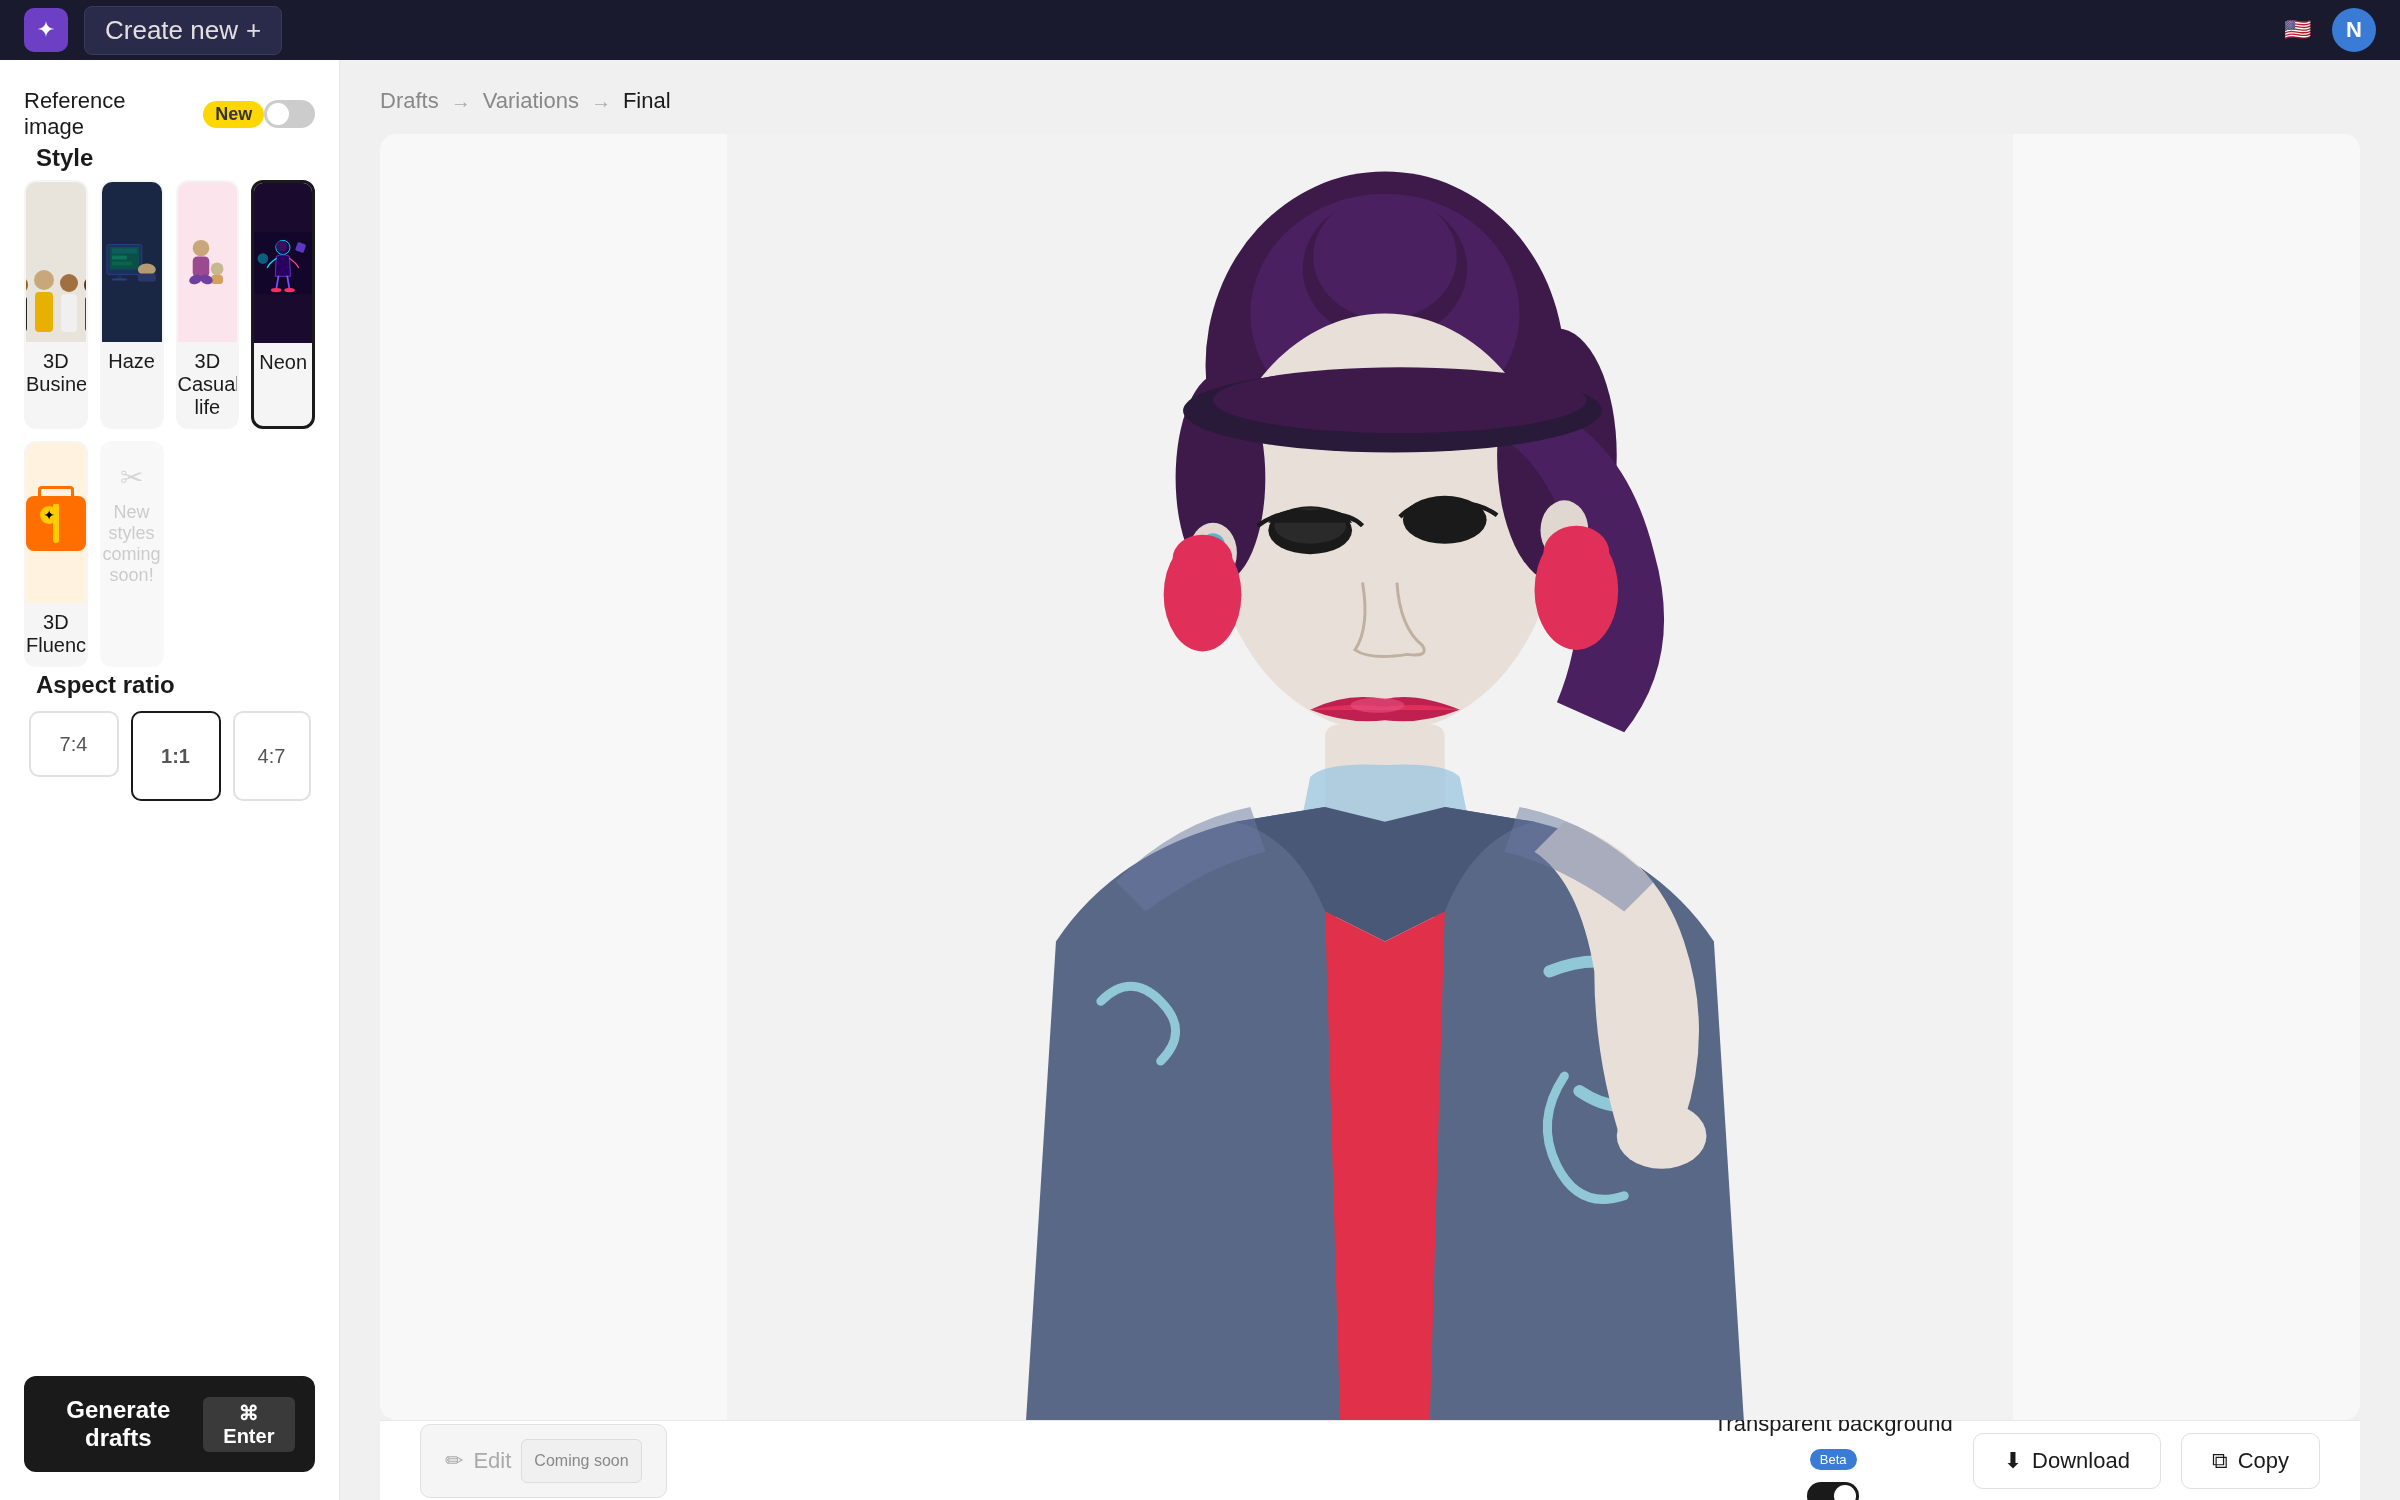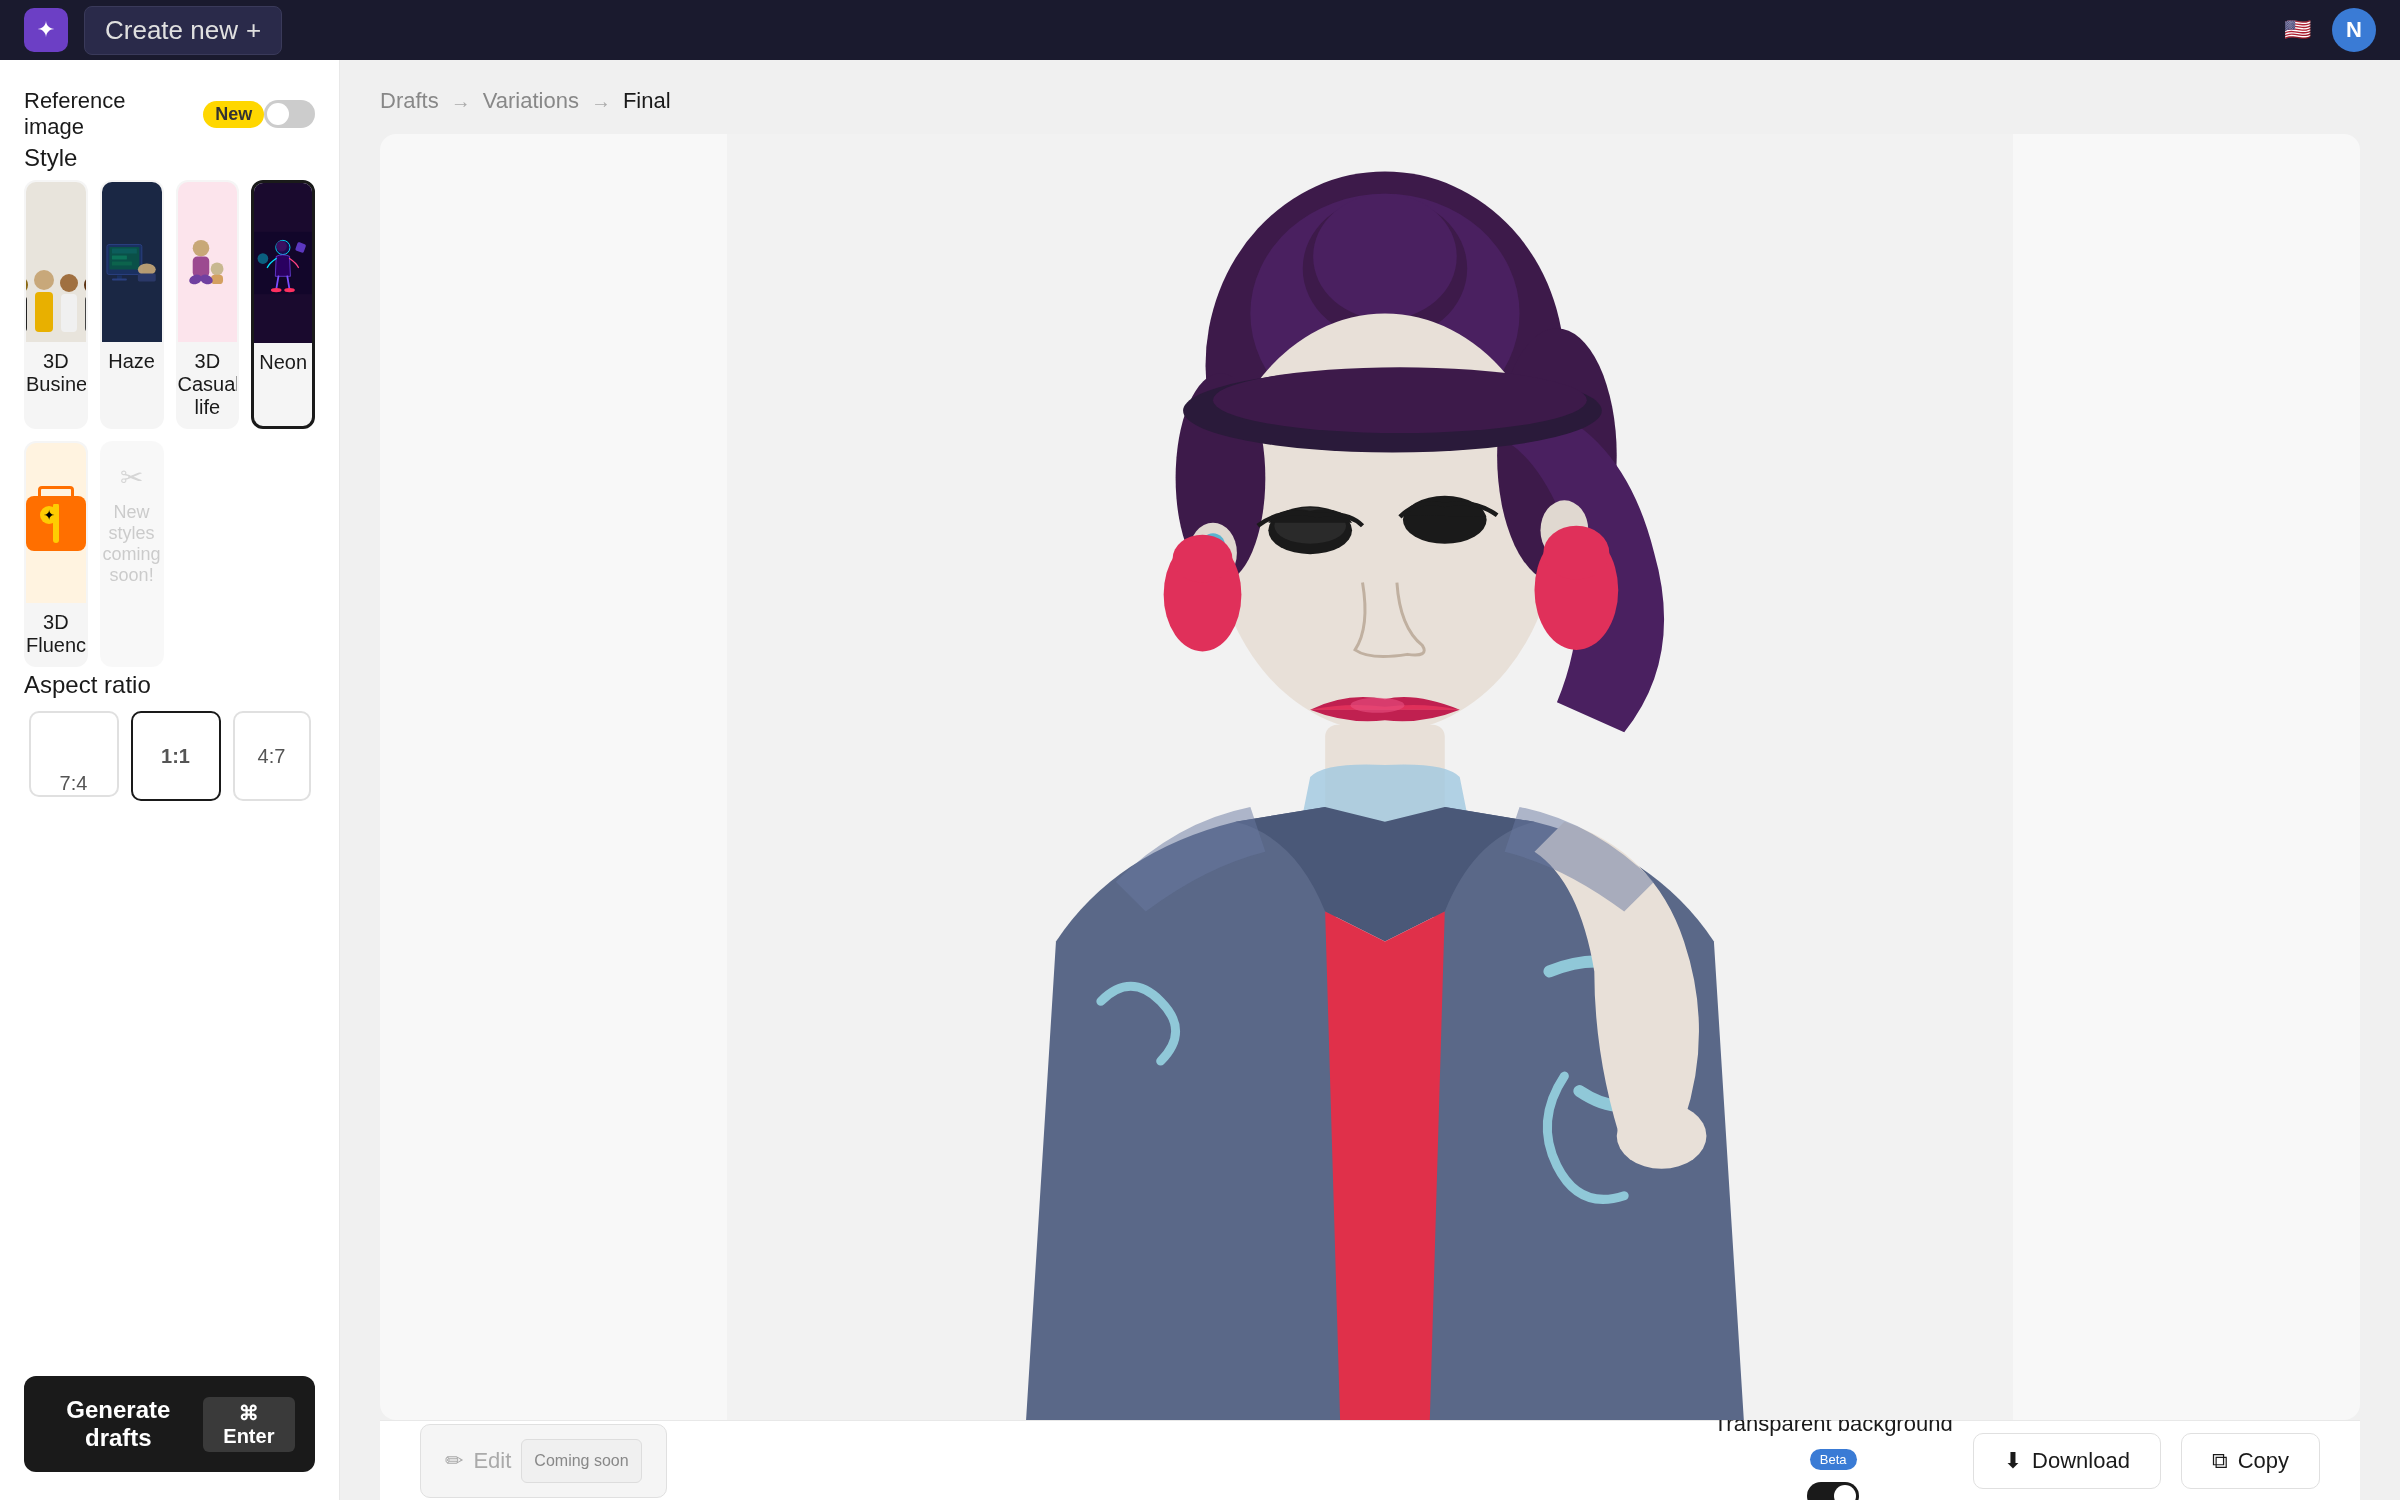--- a/index.html
+++ b/index.html
@@ -85,23 +85,24 @@
       display: flex;
       flex-direction: column;
       padding: 28px 24px;
       gap: 4px;
       overflow-y: auto;
       flex-shrink: 0;
     }
 
     .sidebar-section-title {
       font-size: 24px;
-      font-weight: 400;
+      font-weight: 700;
       color: #1a1a1a;
       margin-bottom: 4px;
+      margin-left: 12px;
     }
 
     .reference-image-row {
       display: flex;
       align-items: center;
       justify-content: space-between;
     }
     .reference-label {
       font-size: 22px;
       color: #1a1a1a;
@@ -259,21 +260,21 @@
       justify-content: center;
       font-size: 20px;
       color: #555;
       cursor: pointer;
       background: white;
     }
     .aspect-card.selected {
       border: 2.5px solid #1a1a1a;
       font-weight: 600;
     }
-    .aspect-74 { width: 90px; height: 86px; align-items: flex-end; }
+    .aspect-74 { width: 90px; height: 66px; }
     .aspect-11 { width: 90px; height: 90px; }
     .aspect-47 { width: 78px; height: 90px; }
 
     
     .generate-btn {
       background: #1a1a1a;
       color: white;
       border: none;
       border-radius: 12px;
       padding: 20px;

